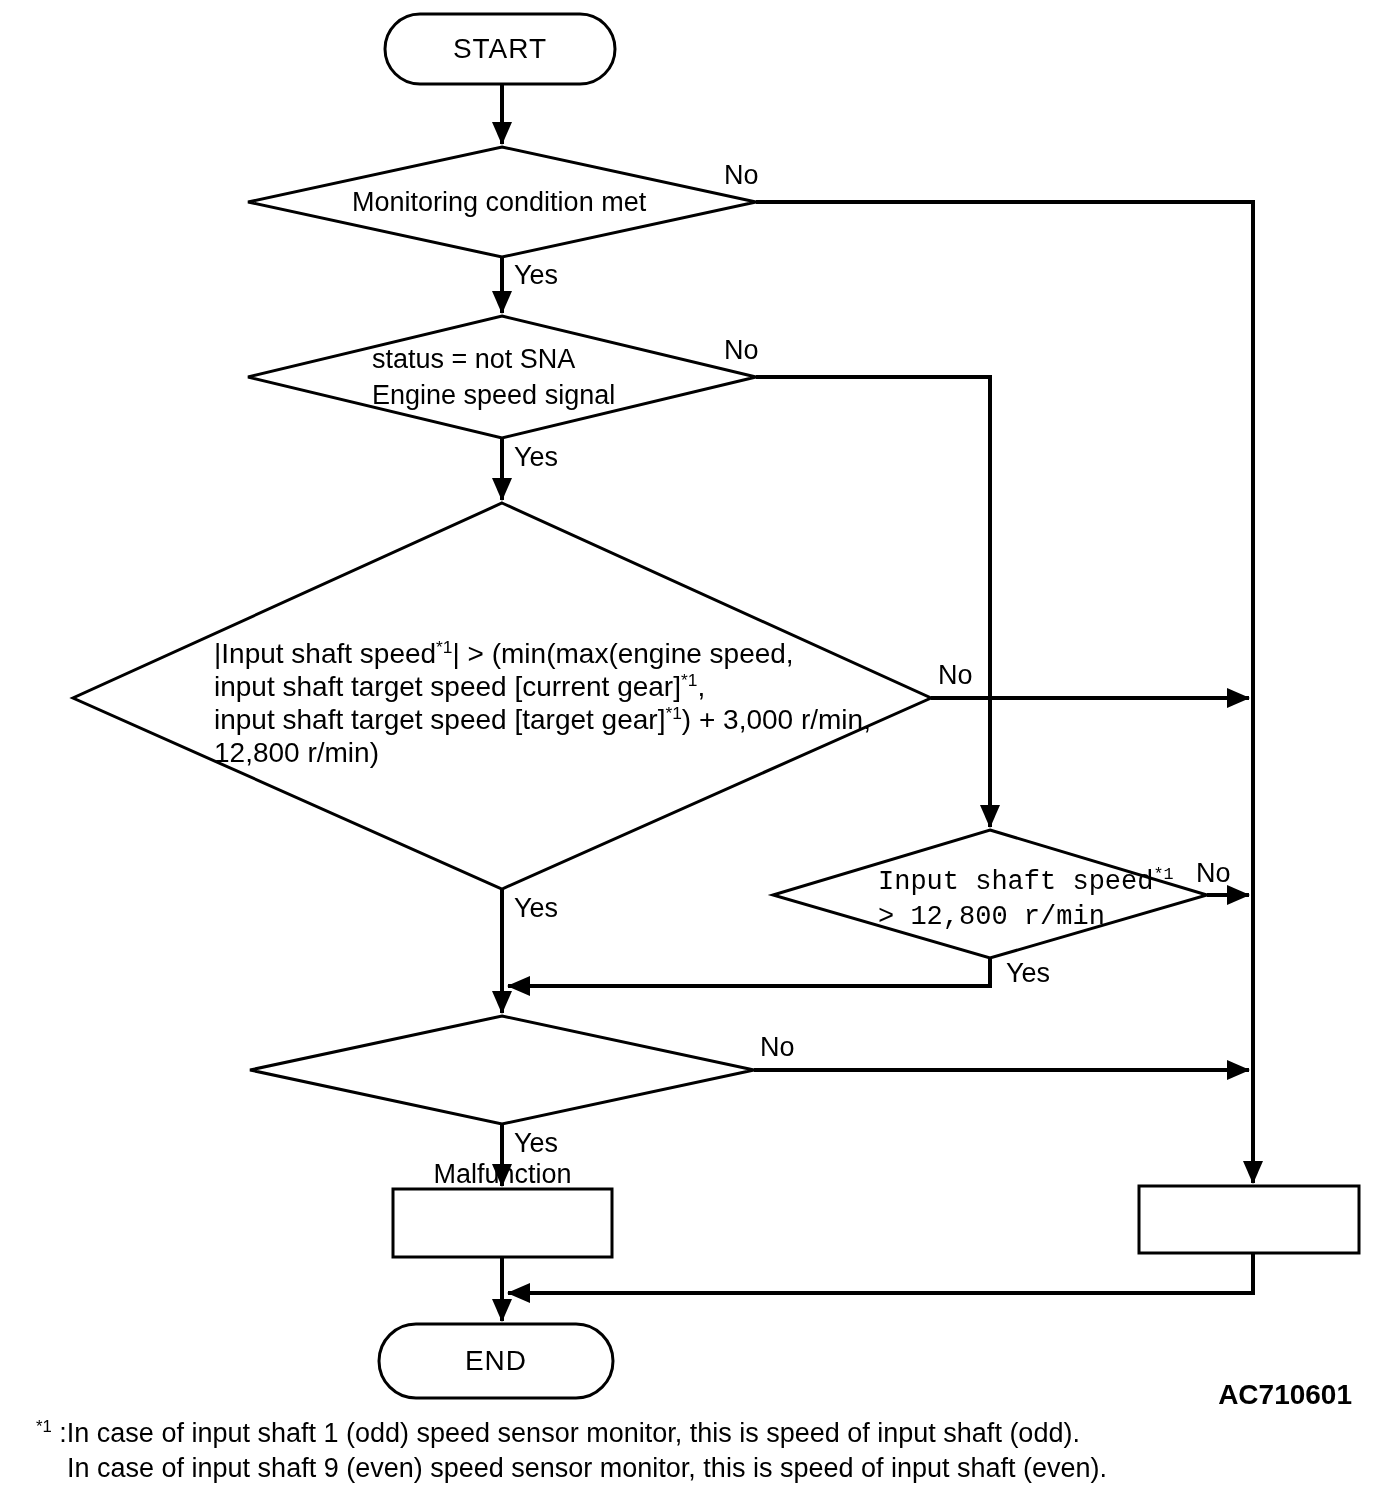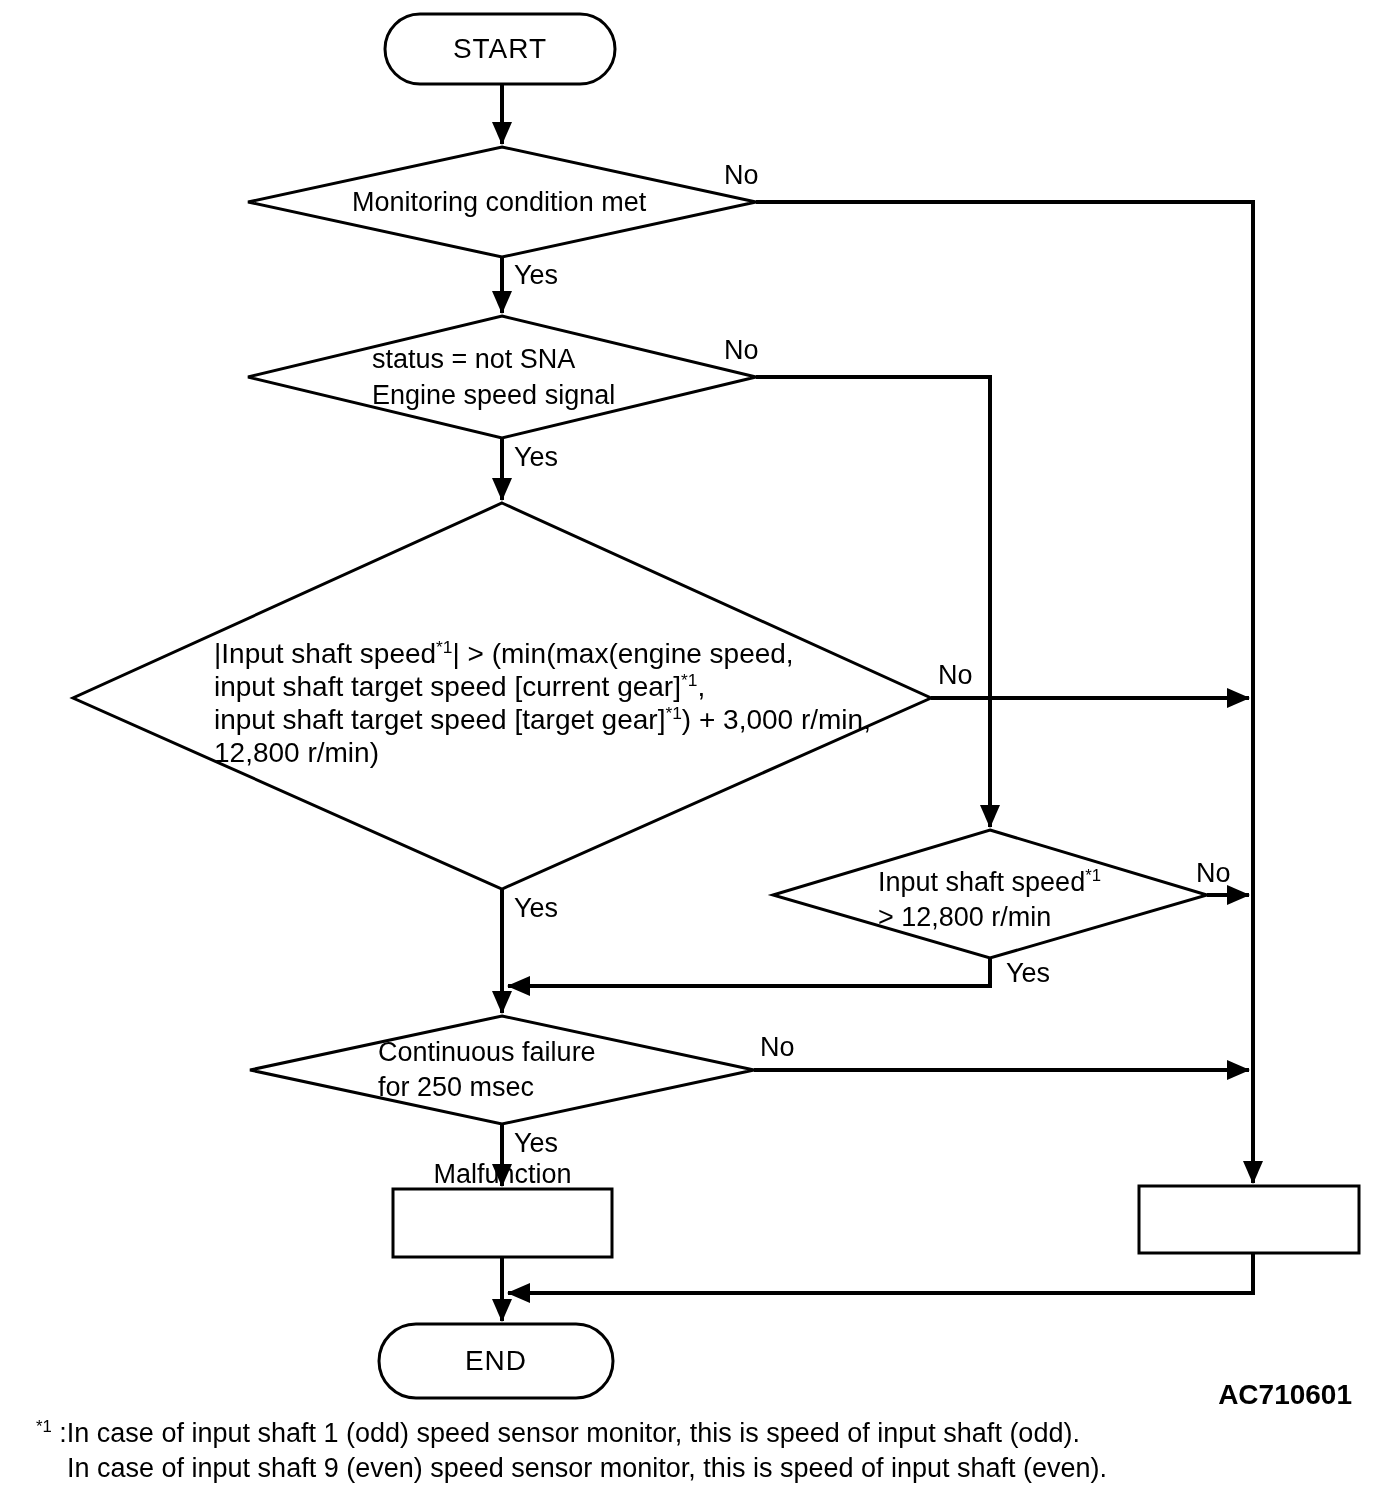--- a/index.html
+++ b/index.html
@@ -22,21 +22,21 @@
     color: #000000;
   }
   .center {
     display: flex;
     align-items: center;
     justify-content: center;
     text-align: center;
   }
   .start-font { font-size: 28px; letter-spacing: 1px; }
   .lh36 { line-height: 36px; }
-  .lh35 { line-height: 35px; }
+  .lh35 { line-height: 35px; font-family: Liberation Mono, monospace; }
   .lh33 { line-height: 33px; font-size: 28px; }
   .code {
     font-weight: bold;
     font-size: 28px;
     text-align: right;
   }
   sup { font-size: 0.62em; vertical-align: super; line-height: 0; }
 </style>
 </head>
 <body>
@@ -93,24 +93,20 @@
     <div>input shaft target speed [current gear]<sup>*1</sup>,</div>
     <div>input shaft target speed [target gear]<sup>*1</sup>) + 3,000 r/min,</div>
     <div>12,800 r/min)</div>
   </div>
 
   <div class="lbl lh35" style="left:878px; top:865px;">
     <div>Input shaft speed<sup>*1</sup></div>
     <div>&gt; 12,800 r/min</div>
   </div>
 
-  <div class="lbl lh35" style="left:378px; top:1035px;">
-    <div>Continuous failure</div>
-    <div>for 250 msec</div>
-  </div>
 
   <div class="lbl center" style="left:393px; top:1140px; width:219px; height:68px;">Malfunction</div>
 
 
   <div class="lbl center start-font" style="left:379px; top:1324px; width:234px; height:74px;">END</div>
 
   <div class="lbl" style="left:724px; top:158px;">No</div>
   <div class="lbl" style="left:514px; top:258px;">Yes</div>
 
   <div class="lbl" style="left:724px; top:333px;">No</div>

